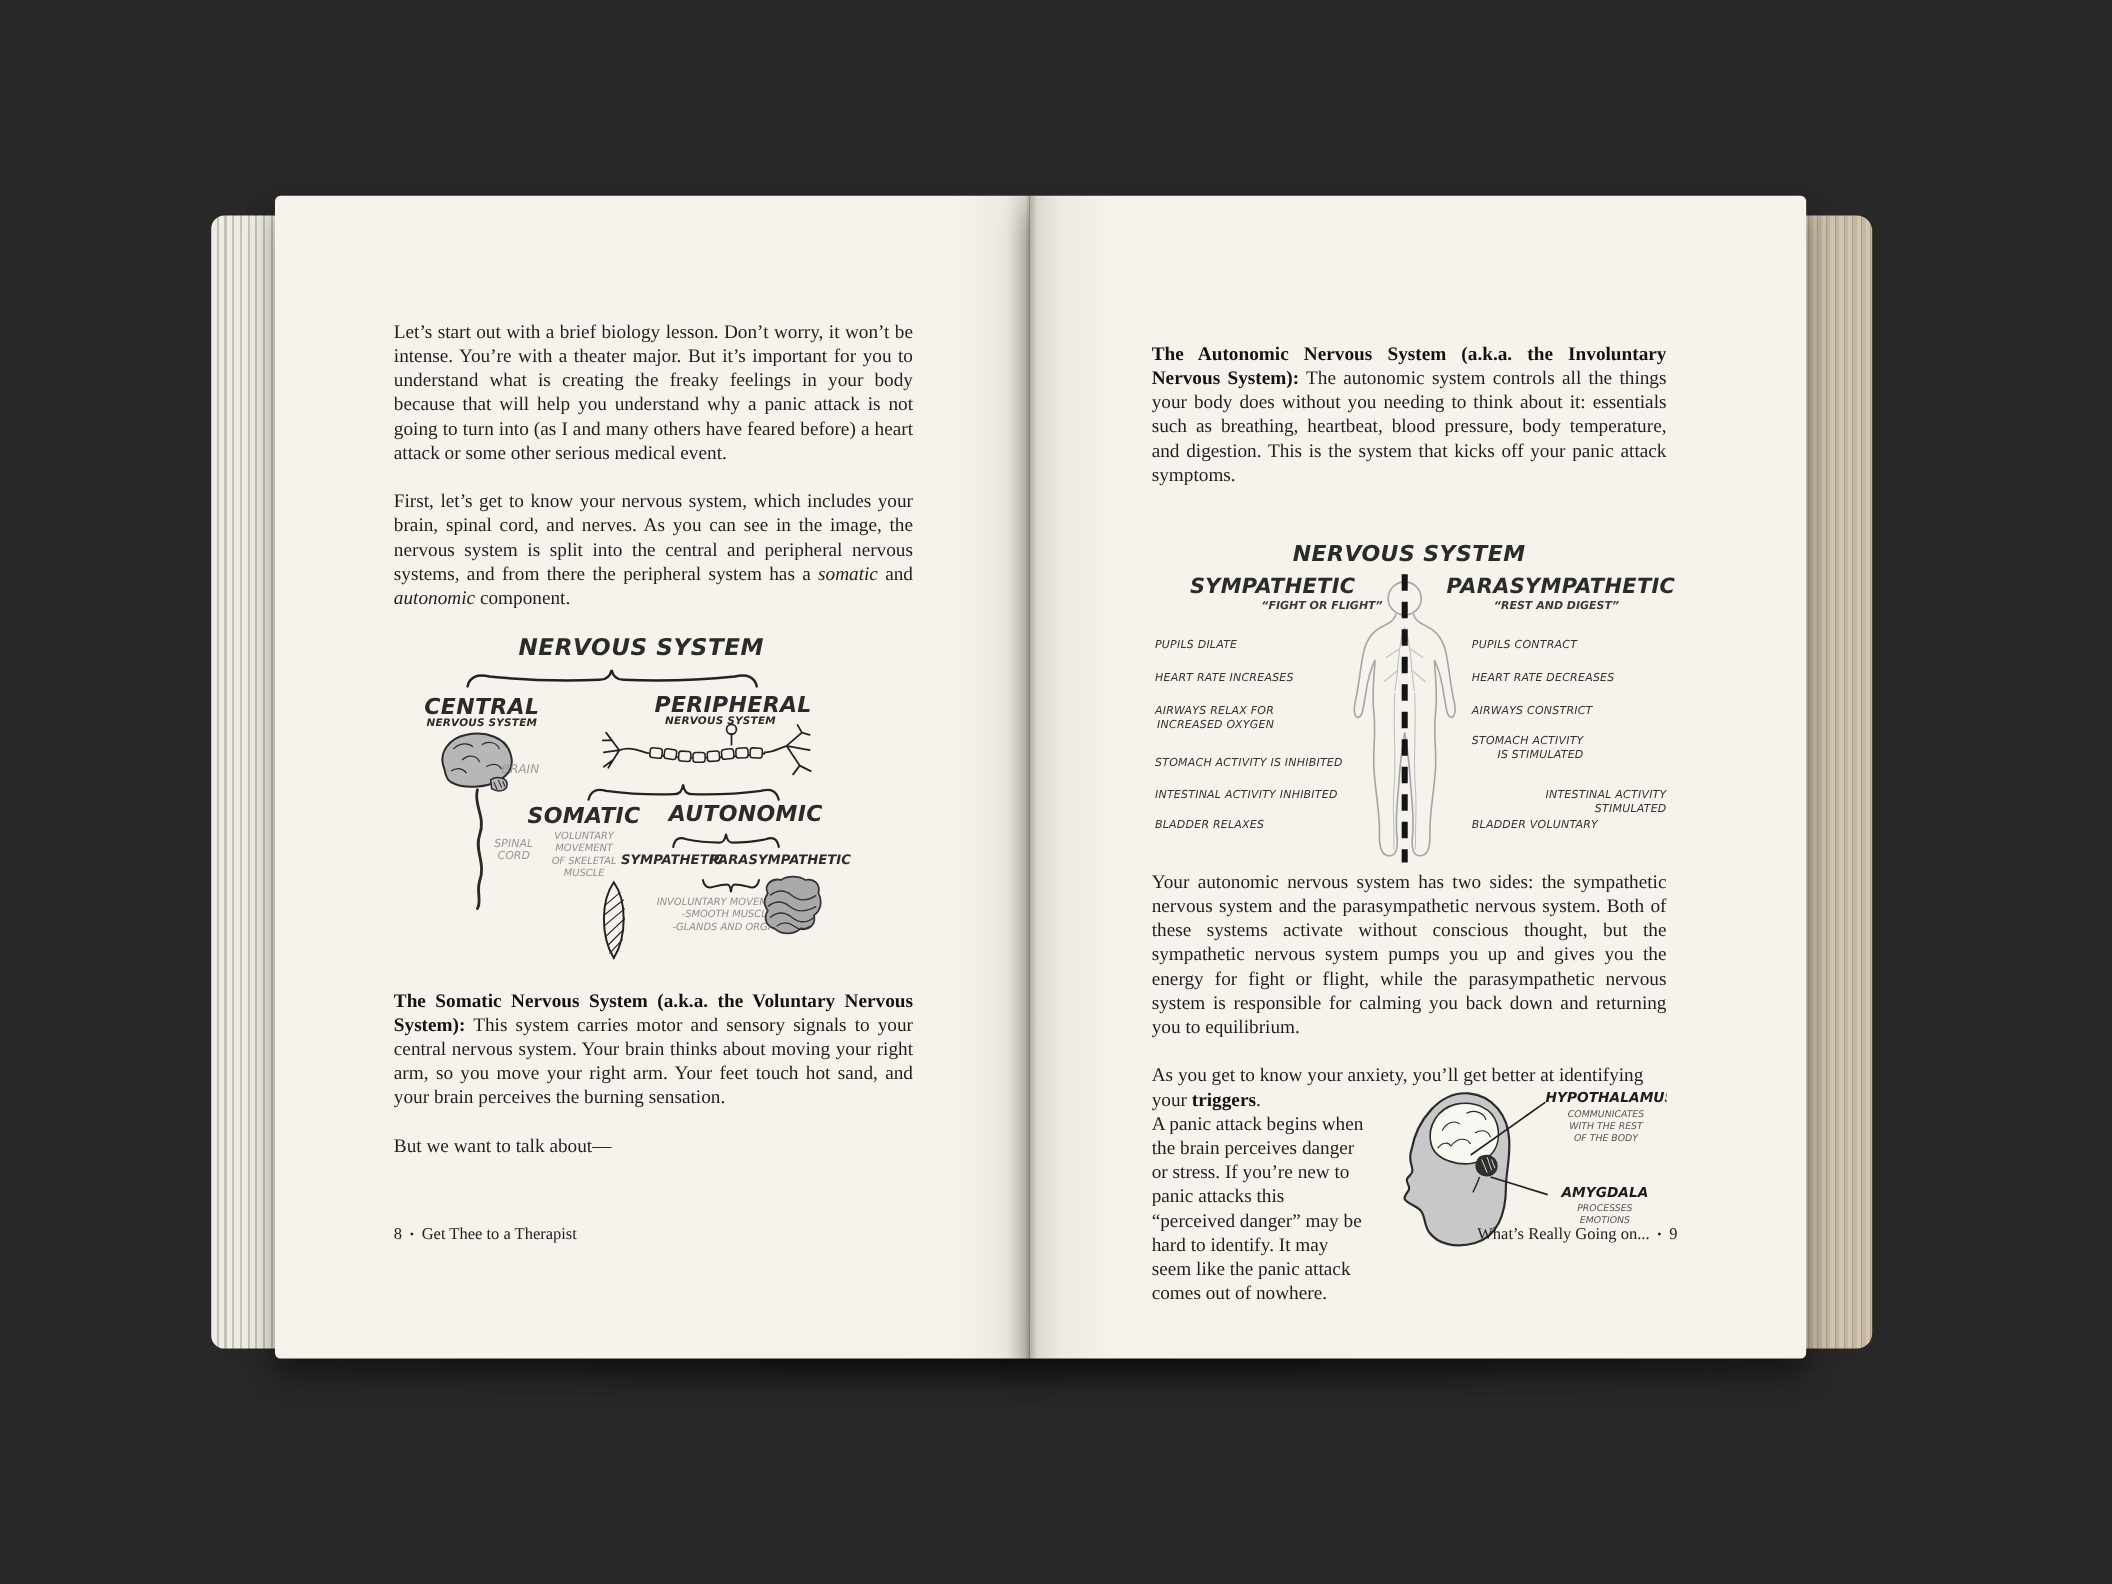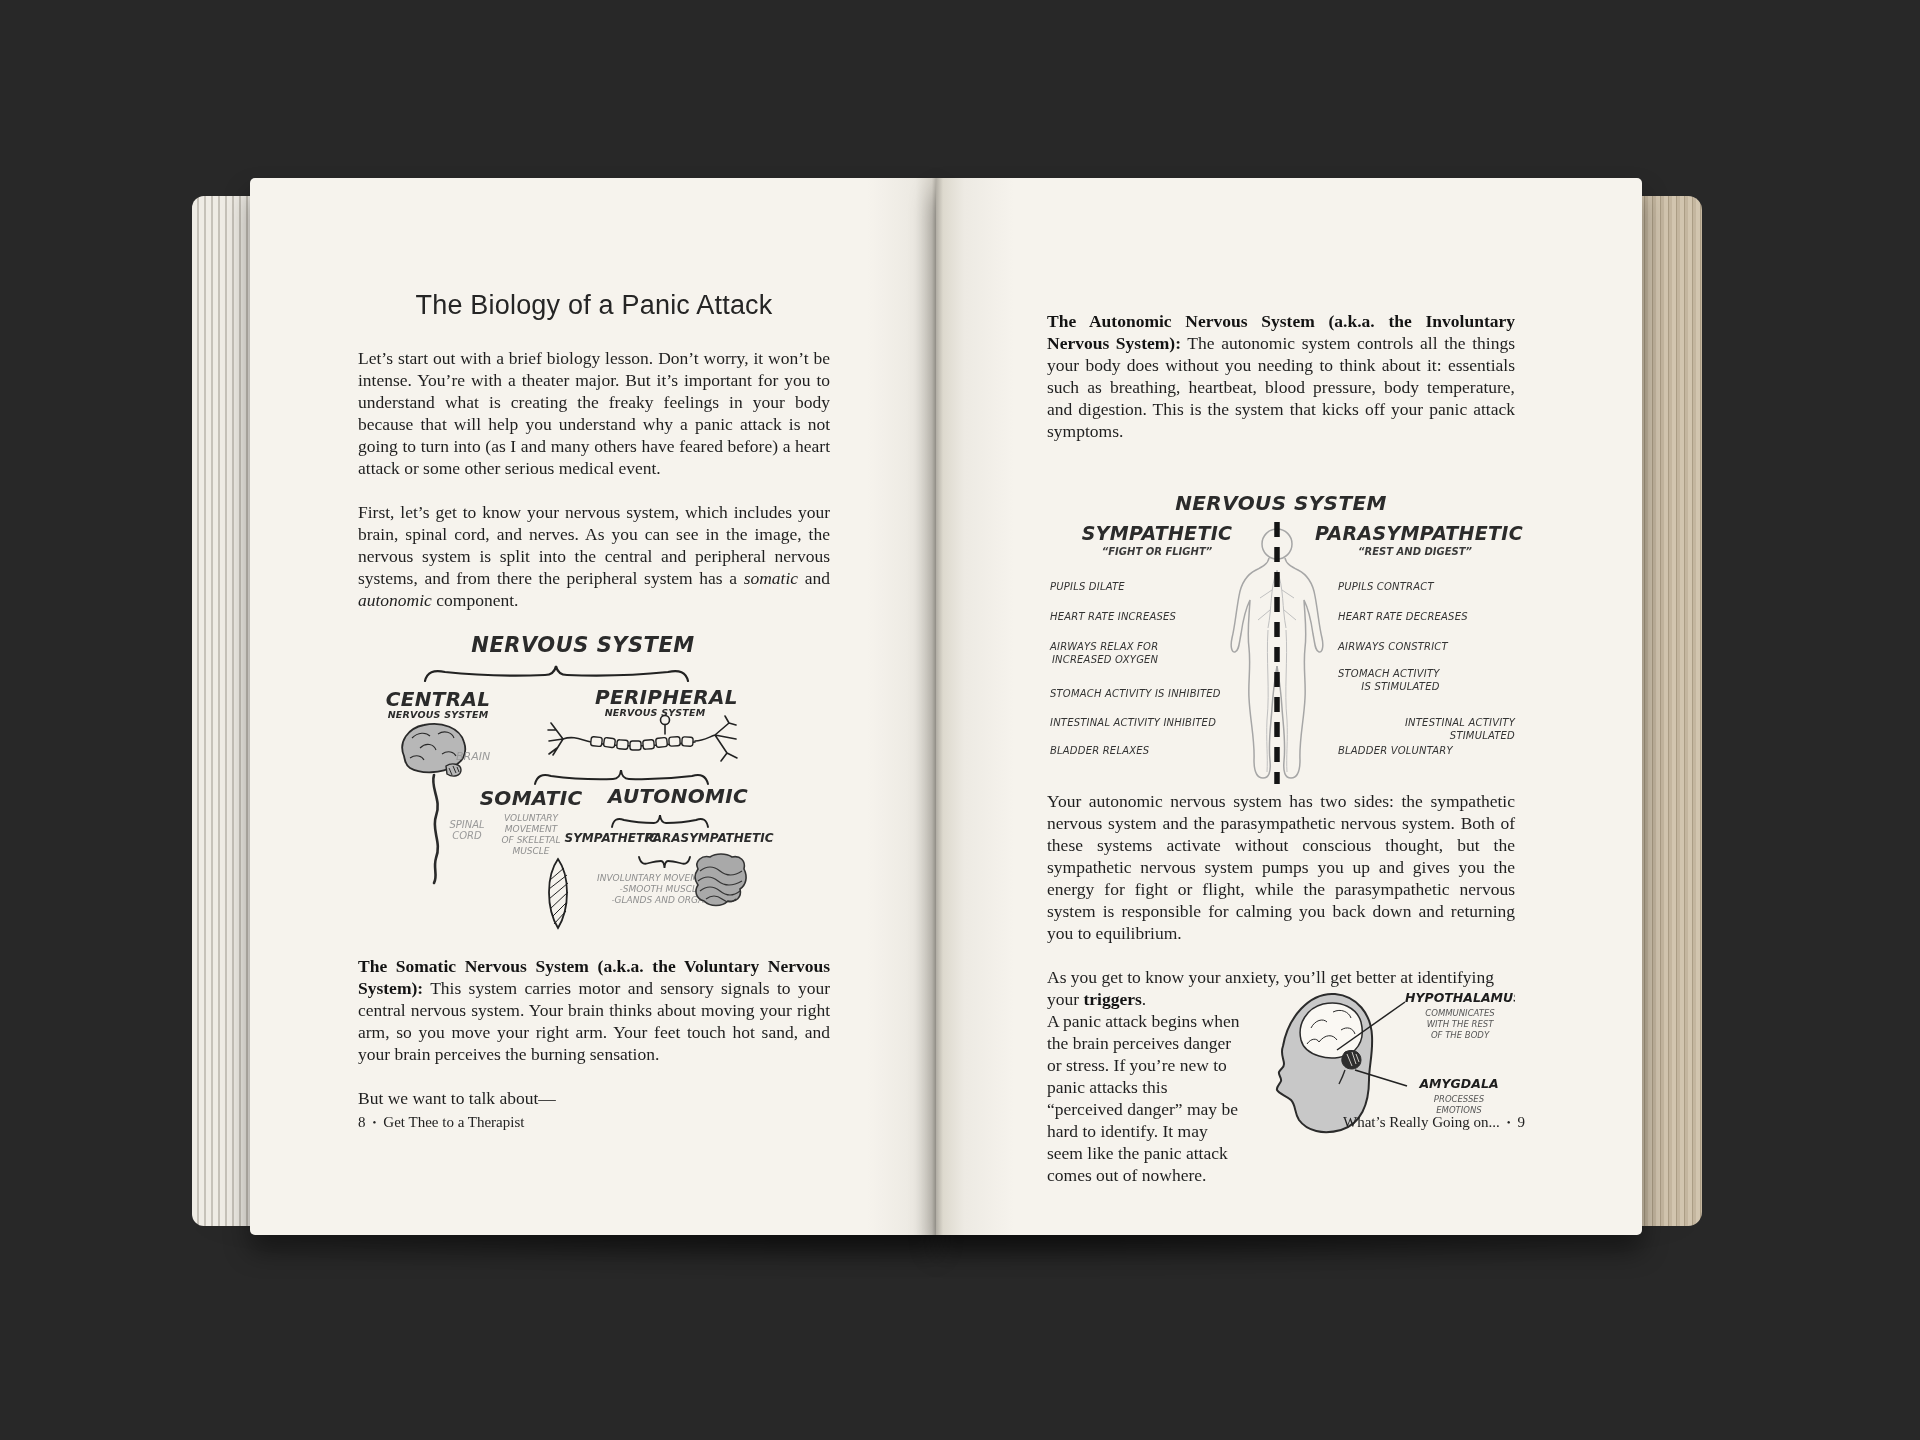--- a/index.html
+++ b/index.html
@@ -59,21 +59,20 @@
 </head>
 <body>
 
 <div class="scene">
   <div class="book-shadow"></div>
   <div class="stack stack-left"></div>
   <div class="stack stack-right"></div>
 
   <div class="page page-left">
     <div class="lp-content">
-      <h1 class="chapter-title">The Biology of a Panic Attack</h1>
       <p class="body-text">Let’s start out with a brief biology lesson. Don’t worry, it won’t be intense. You’re with a theater major. But it’s important for you to understand what is creating the freaky feelings in your body because that will help you understand why a panic attack is not going to turn into (as I and many others have feared before) a heart attack or some other serious medical event.</p>
       <p class="body-text"><span>First, let’s get to know your nervous system, which includes your brain, spinal cord, and nerves. As you can see in the image, the nervous system is split into the central and peripheral nervous systems, and from there the peripheral system has a </span><i>somatic</i><span> and </span><i>autonomic</i><span> component.</span></p>
 
       <div class="ns-diagram">
         <div class="hand hand-lg tc" style="left:75px;top:0;width:300px;">NERVOUS SYSTEM</div>
 
         <svg style="left:65px;top:30px;" width="267" height="20" viewBox="0 0 267 20">
           <path d="M2,18 Q5,5 22,9 Q70,14 122,12 Q131,12 133,3 Q135,12 144,12 Q196,14 245,9 Q262,5 265,18" fill="none" stroke="#222" stroke-width="2.2" stroke-linecap="round"></path>
         </svg>
 
@@ -158,21 +157,21 @@
   </div>
 
   <div class="page page-right">
     <div class="rp-content">
       <p class="body-text"><b>The Autonomic Nervous System (a.k.a. the Involuntary Nervous System):</b><span> The autonomic system controls all the things your body does without you needing to think about it: essentials such as breathing, heartbeat, blood pressure, body temperature, and digestion. This is the system that kicks off your panic attack symptoms.</span></p>
 
       <div class="ans-diagram">
         <div class="hand hand-h1 tc" style="left:0;top:27px;width:468px;">NERVOUS SYSTEM</div>
 
         <div class="hand hand-h2 tc" style="left:10px;top:58px;width:200px;">SYMPATHETIC</div>
-        <div class="hand hand-sub tc" style="left:10px;top:82px;width:200px;">“FIGHT OR FLIGHT”</div>
+        <div class="hand hand-sub tc" style="left:10px;top:82px;width:200px;text-align:right;">“FIGHT OR FLIGHT”</div>
         <div class="hand hand-h2 tc" style="left:268px;top:58px;width:200px;">PARASYMPATHETIC</div>
         <div class="hand hand-sub tc" style="left:268px;top:82px;width:200px;">“REST AND DIGEST”</div>
 
         <svg style="left:173px;top:56px;" width="118" height="270" viewBox="0 0 118 270">
           <g fill="none" stroke="#a6a6a6" stroke-width="1.5">
             <circle cx="57" cy="24" r="15"></circle>
             <path d="M49,38 C48,44 42,47 36,50 C26,55 21,64 19,76 C16,92 15,106 12,118 C10,127 12,133 15,132 C19,131 19,124 21,114 C23,100 26,88 30,80 C29,98 27,112 29,128 C31,146 28,162 29,178 C30,200 35,220 34,240 C34,252 37,258 43,258 C49,258 51,252 50,241 C48,222 51,204 52,188 C53,172 55,158 57,146"></path>
             <path d="M49,38 C48,44 42,47 36,50 C26,55 21,64 19,76 C16,92 15,106 12,118 C10,127 12,133 15,132 C19,131 19,124 21,114 C23,100 26,88 30,80 C29,98 27,112 29,128 C31,146 28,162 29,178 C30,200 35,220 34,240 C34,252 37,258 43,258 C49,258 51,252 50,241 C48,222 51,204 52,188 C53,172 55,158 57,146" transform="translate(114,0) scale(-1 1)"></path>
           </g>
           <g fill="none" stroke="#c0c0c0" stroke-width="1">

